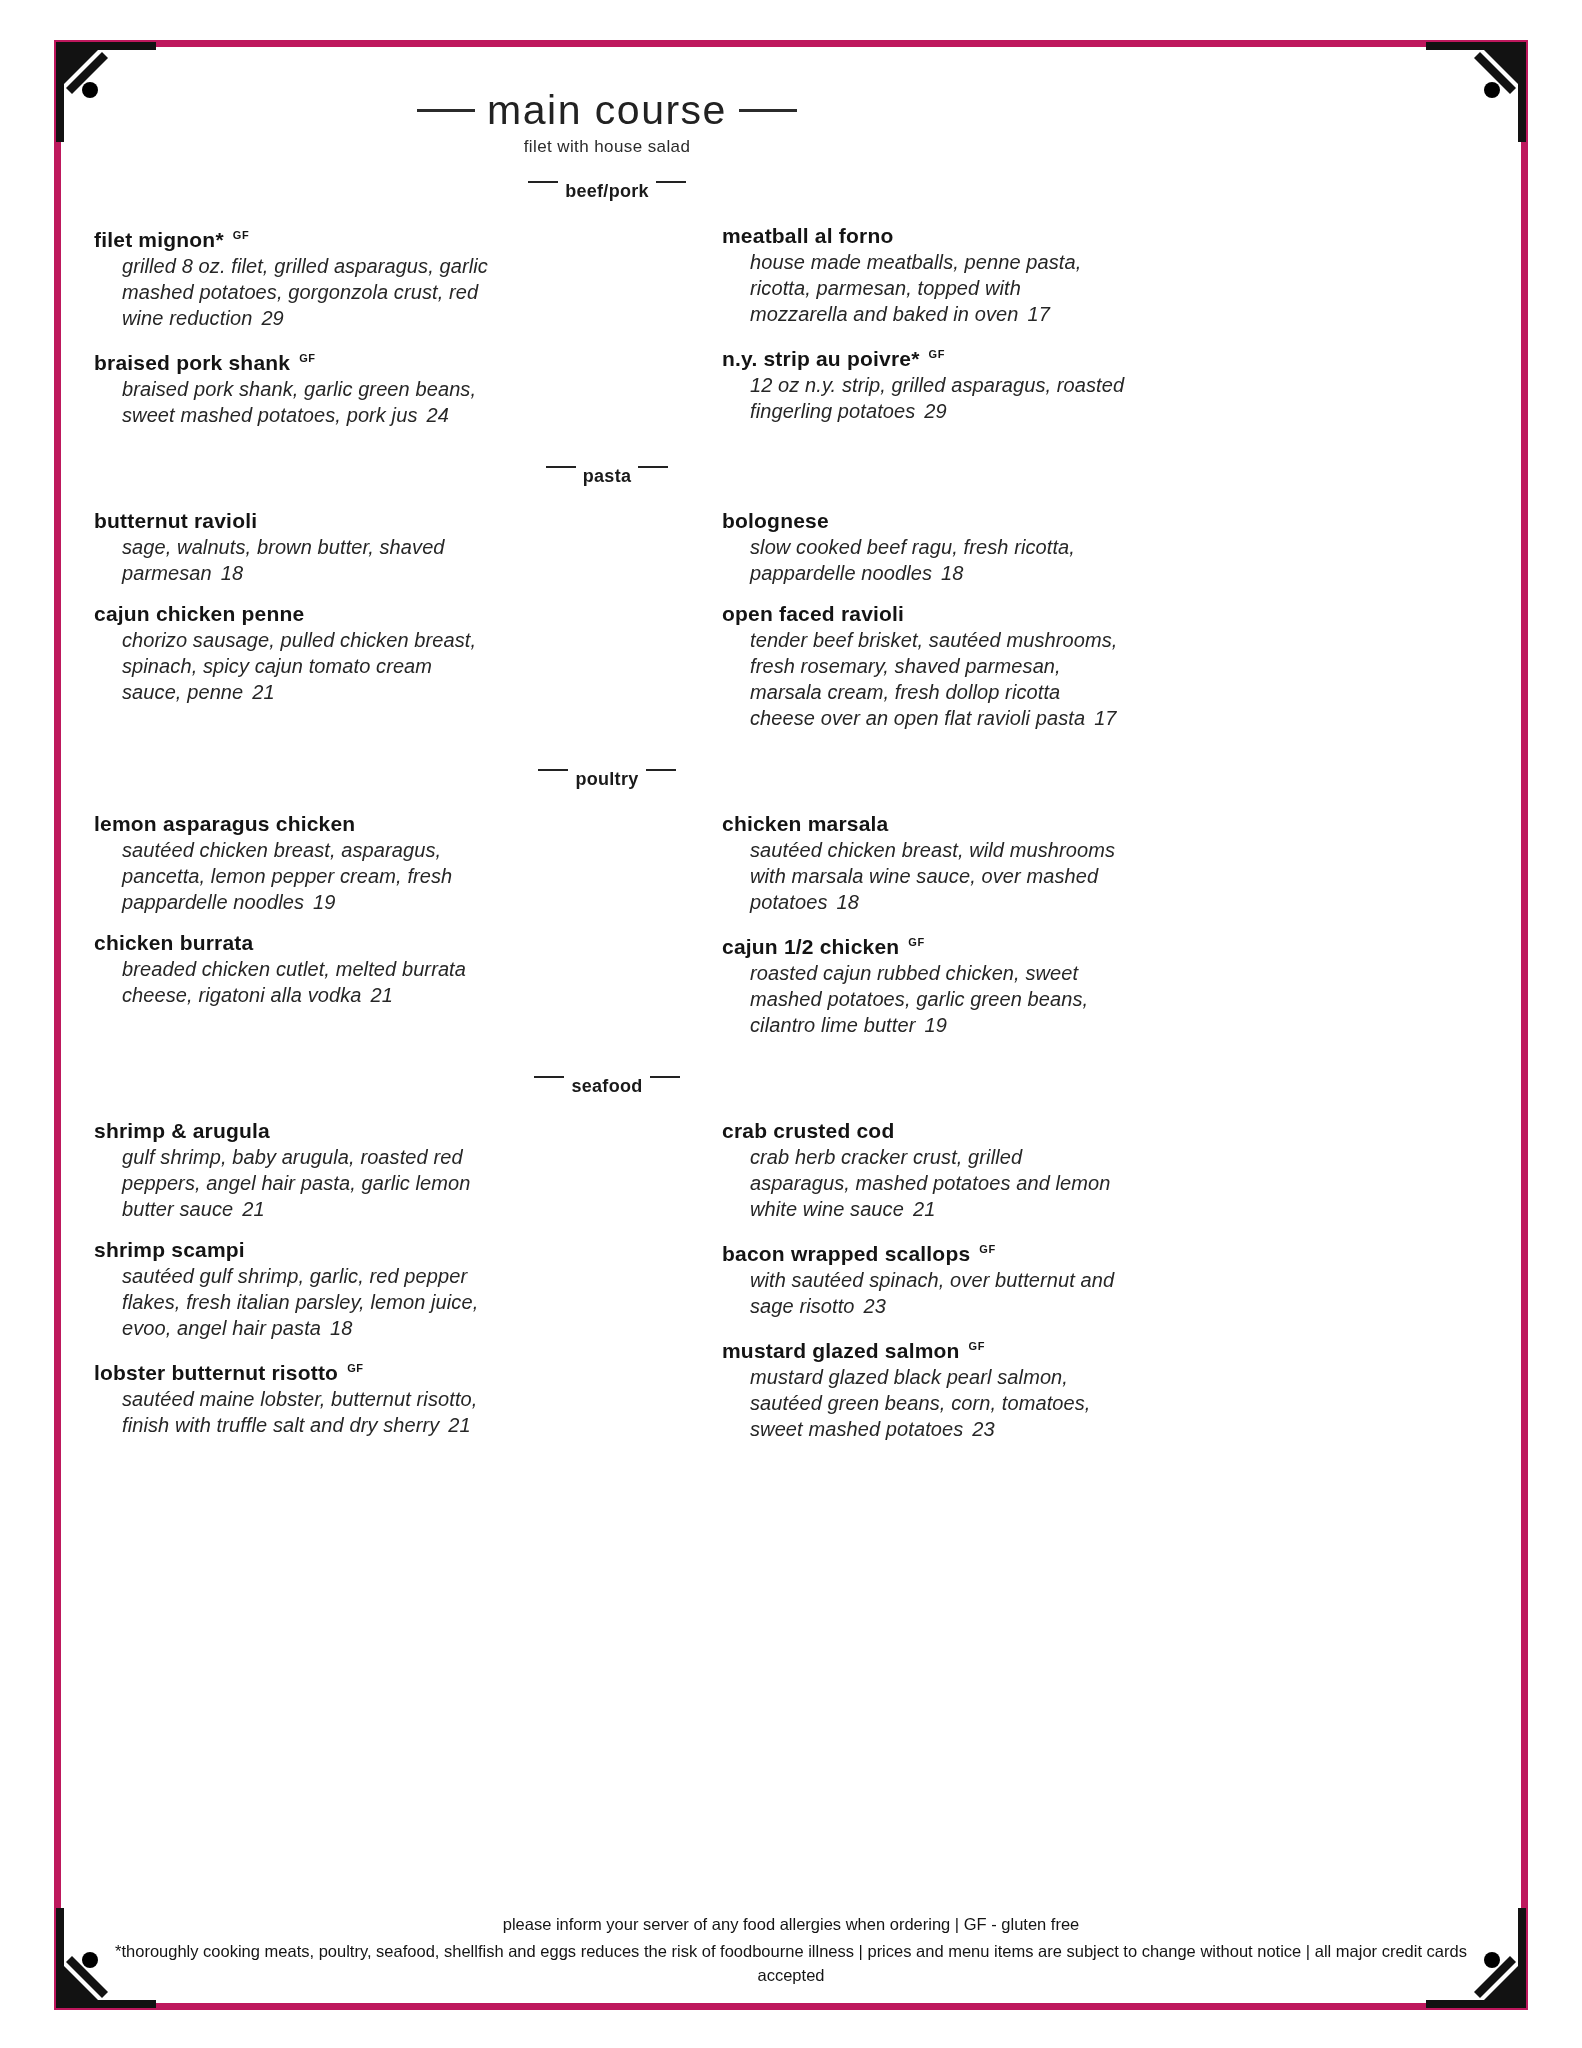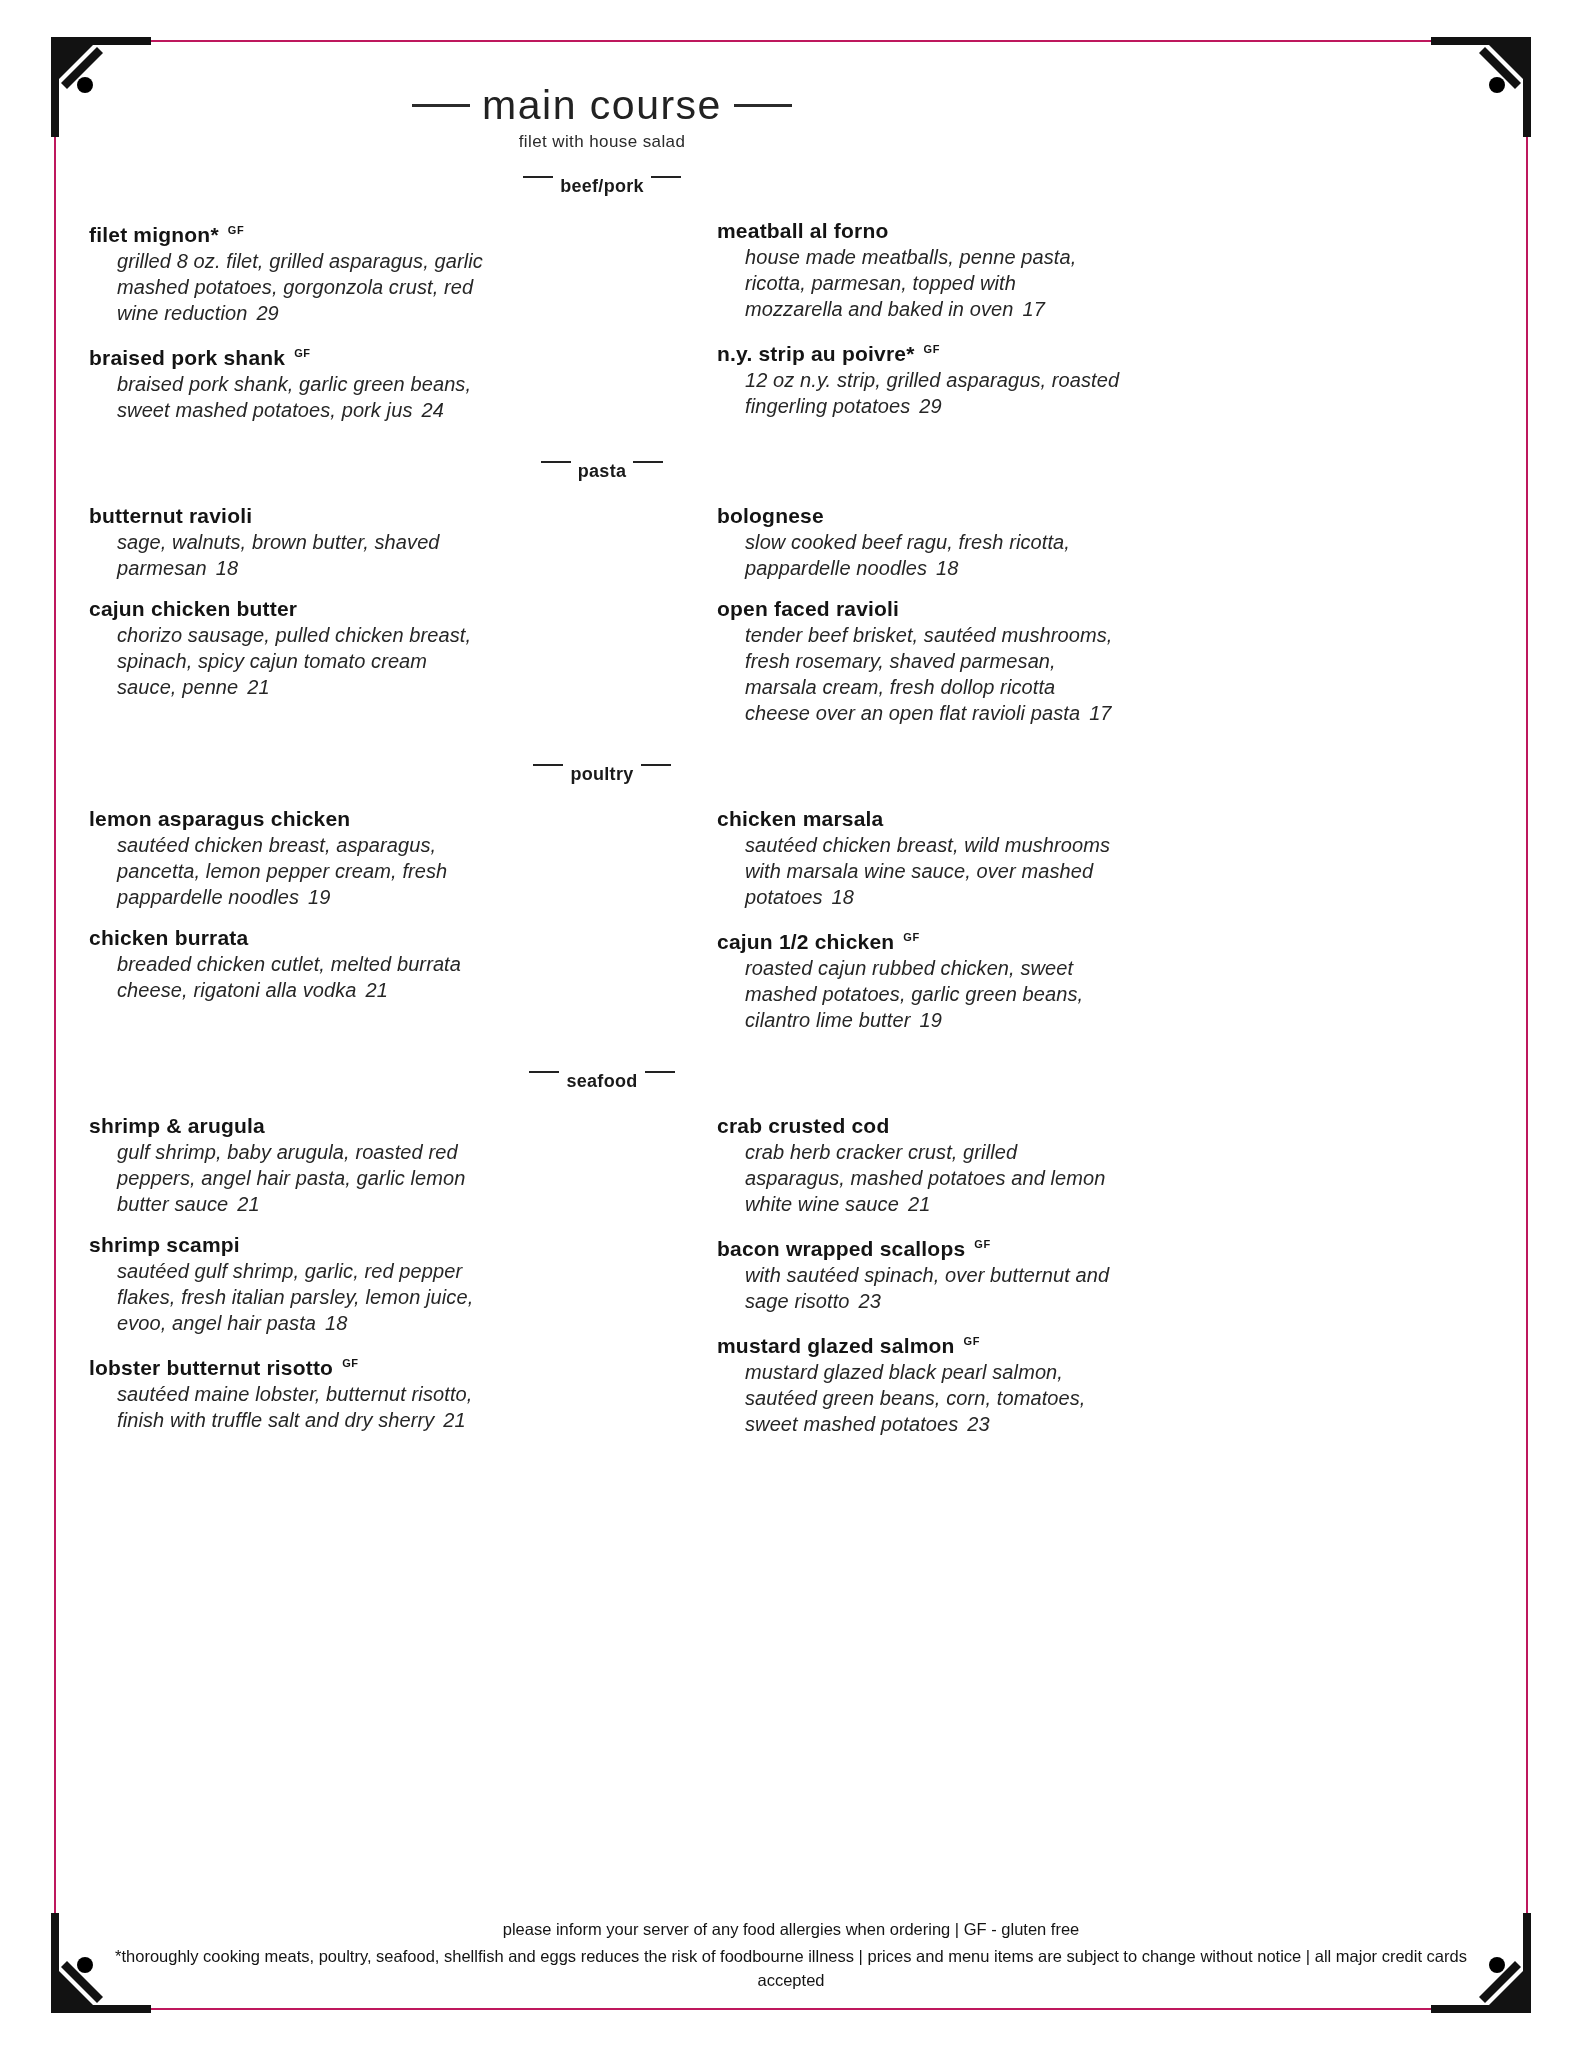--- a/index.html
+++ b/index.html
@@ -7,21 +7,21 @@
   body {
     background: #ffffff;
     font-family: "Liberation Sans", sans-serif;
     color: #1c1c1c;
     position: relative;
     overflow: hidden;
   }
   .frame {
     position: absolute;
     left: 54px; right: 54px; top: 40px; bottom: 38px;
-    border: 2px solid #be185d;
+    border: 7px solid #be185d;
   }
   .corner { position: absolute; width: 100px; height: 100px; }
   .corner svg { display: block; width: 100%; height: 100%; }
   .corner.tl { top: -5px; left: -5px; }
   .corner.tr { top: -5px; right: -5px; transform: scaleX(-1); }
   .corner.bl { bottom: -5px; left: -5px; transform: scaleY(-1); }
   .corner.br { bottom: -5px; right: -5px; transform: scale(-1,-1); }
 
   .content { width: 1026px; margin-left: 33px; }
 
@@ -152,21 +152,21 @@
             <span class="section-rule"></span>
           </div>
           <div class="columns">
             <div class="col">
               <div class="menu-item">
                 <div class="item-name">butternut ravioli</div>
                 <div class="item-desc">sage, walnuts, brown butter, shaved
 parmesan<span class="price">18</span></div>
               </div>
               <div class="menu-item">
-                <div class="item-name">cajun chicken butter</div>
+                <div class="item-name">cajun chicken penne</div>
                 <div class="item-desc">chorizo sausage, pulled chicken breast,
 spinach, spicy cajun tomato cream
 sauce, penne<span class="price">21</span></div>
               </div>
             </div>
             <div class="col">
               <div class="menu-item">
                 <div class="item-name">bolognese</div>
                 <div class="item-desc">slow cooked beef ragu, fresh ricotta,
 pappardelle noodles<span class="price">18</span></div>

